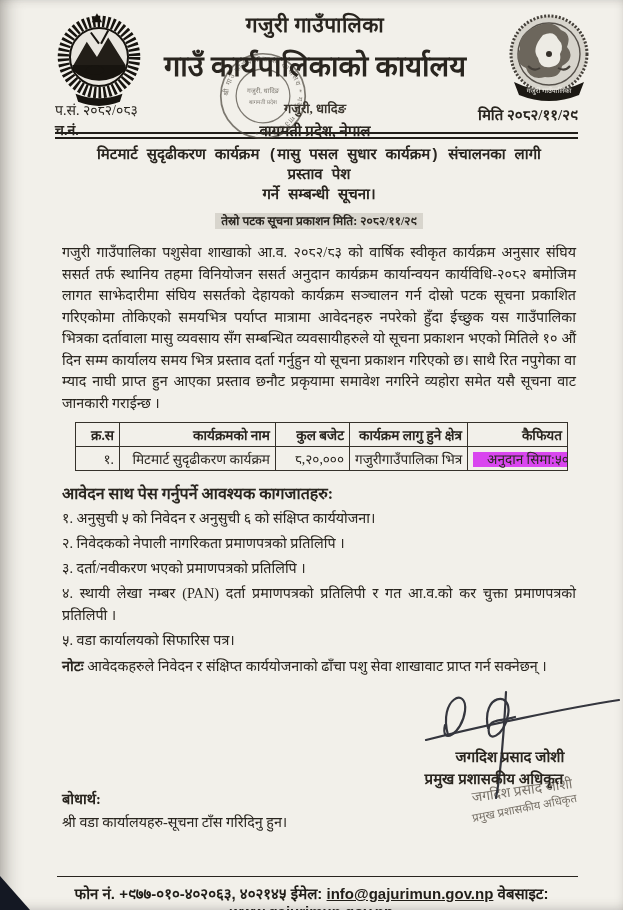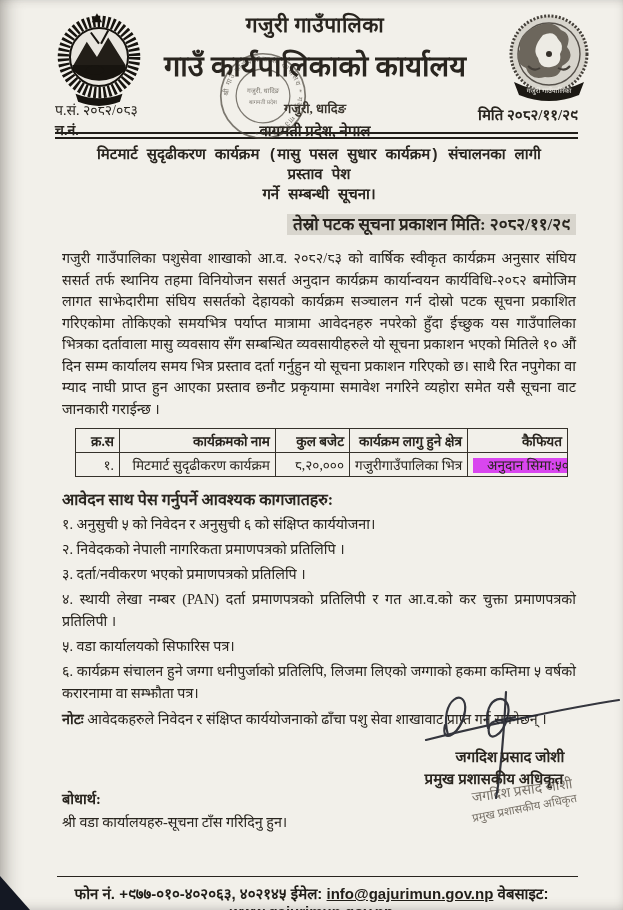--- a/index.html
+++ b/index.html
@@ -25,21 +25,21 @@
   .addr2{font-size:15px;font-weight:bold;margin-top:3px;}
   .round-stamp{position:absolute;left:215px;top:48px;width:96px;height:96px;opacity:.72;z-index:1;}
   .ref-no{position:absolute;left:55px;top:100px;font-size:14px;font-weight:normal;}
   .ch-no{position:absolute;left:55px;top:120px;font-size:14px;font-weight:bold;}
   .head-date{position:absolute;left:478px;top:104px;font-size:15px;font-weight:bold;}
   .rule-double{position:absolute;left:55px;right:45px;top:132px;height:3px;
     border-top:2.6px solid #211e19;border-bottom:2px solid #211e19;}
   
   main{position:absolute;left:62px;top:144px;width:514px;z-index:3;}
   .title{margin:2px 14px 0;text-align:center;font-weight:bold;font-size:15px;line-height:20px;font-family:Liberation Mono, monospace;}
-  .publish{margin:6px 0 0;text-align:right;font-size:17px;font-weight:bold;}
+  .publish{margin:6px 0 0;text-align:center;font-size:12px;font-weight:bold;}
   .hl{background:#d8d5cd;padding:1px 6px;}
   .body-par{margin:13px 0 0;font-size:14.3px;line-height:21.5px;text-align:justify;text-justify:inter-word;}
   table.prog{margin:8px 0 0 13px;border-collapse:collapse;table-layout:fixed;width:492px;font-size:13.6px;}
   table.prog th,table.prog td{border:1.6px solid #35312a;padding:1px 5px;text-align:right;height:21px;vertical-align:middle;overflow:hidden;white-space:nowrap;}
   table.prog th{font-weight:bold;}
   .hl2{background:#d946ef;padding:0 14px;}
   .contact{margin:7px 0 0 -2px;font-size:14.3px;}
   .doc-head{margin:13px 0 0;font-size:16px;font-weight:bold;line-height:20px;}
   .doc-item{margin:3px 0 0;font-size:14.3px;line-height:22px;text-align:justify;}
   .note{margin:4px 0 0;font-size:14.3px;line-height:22px;}
@@ -151,21 +151,20 @@
     </tbody>
       </table>
 
 
     <p class="doc-head">आवेदन साथ पेस गर्नुपर्ने आवश्यक कागजातहरु:</p>
     <p class="doc-item">१. अनुसुची ५ को निवेदन र अनुसुची ६ को संक्षिप्त कार्ययोजना।</p>
     <p class="doc-item">२. निवेदकको नेपाली नागरिकता प्रमाणपत्रको प्रतिलिपि ।</p>
     <p class="doc-item">३. दर्ता/नवीकरण भएको प्रमाणपत्रको प्रतिलिपि ।</p>
     <p class="doc-item">४. स्थायी लेखा नम्बर (PAN) दर्ता प्रमाणपत्रको प्रतिलिपी र गत आ.व.को कर चुक्ता प्रमाणपत्रको प्रतिलिपी ।</p>
     <p class="doc-item">५. वडा कार्यालयको सिफारिस पत्र।</p>
-    <p class="doc-item">६. कार्यक्रम संचालन हुने जग्गा धनीपुर्जाको प्रतिलिपि, लिजमा लिएको जग्गाको हकमा कम्तिमा ५ वर्षको करारनामा वा सम्झौता पत्र।</p>
     <p class="note">
       <b>नोटः</b>
       <span>आवेदकहरुले निवेदन र संक्षिप्त कार्ययोजनाको ढाँचा पशु सेवा शाखावाट प्राप्त गर्न सक्नेछन् ।</span>
     </p>
   </main>
 
   <svg class="sig-ink" viewBox="0 0 255 125">
     <g fill="none" stroke="#252730" stroke-width="2.2" stroke-linecap="round" opacity="0.92">
       <path d="M80 55 C70 18 100 6 97 31 C94 54 72 66 77 45"></path>
       <path d="M120 48 C113 14 145 10 140 35 C136 57 118 64 121 47 C123 39 134 41 147 37"></path>

